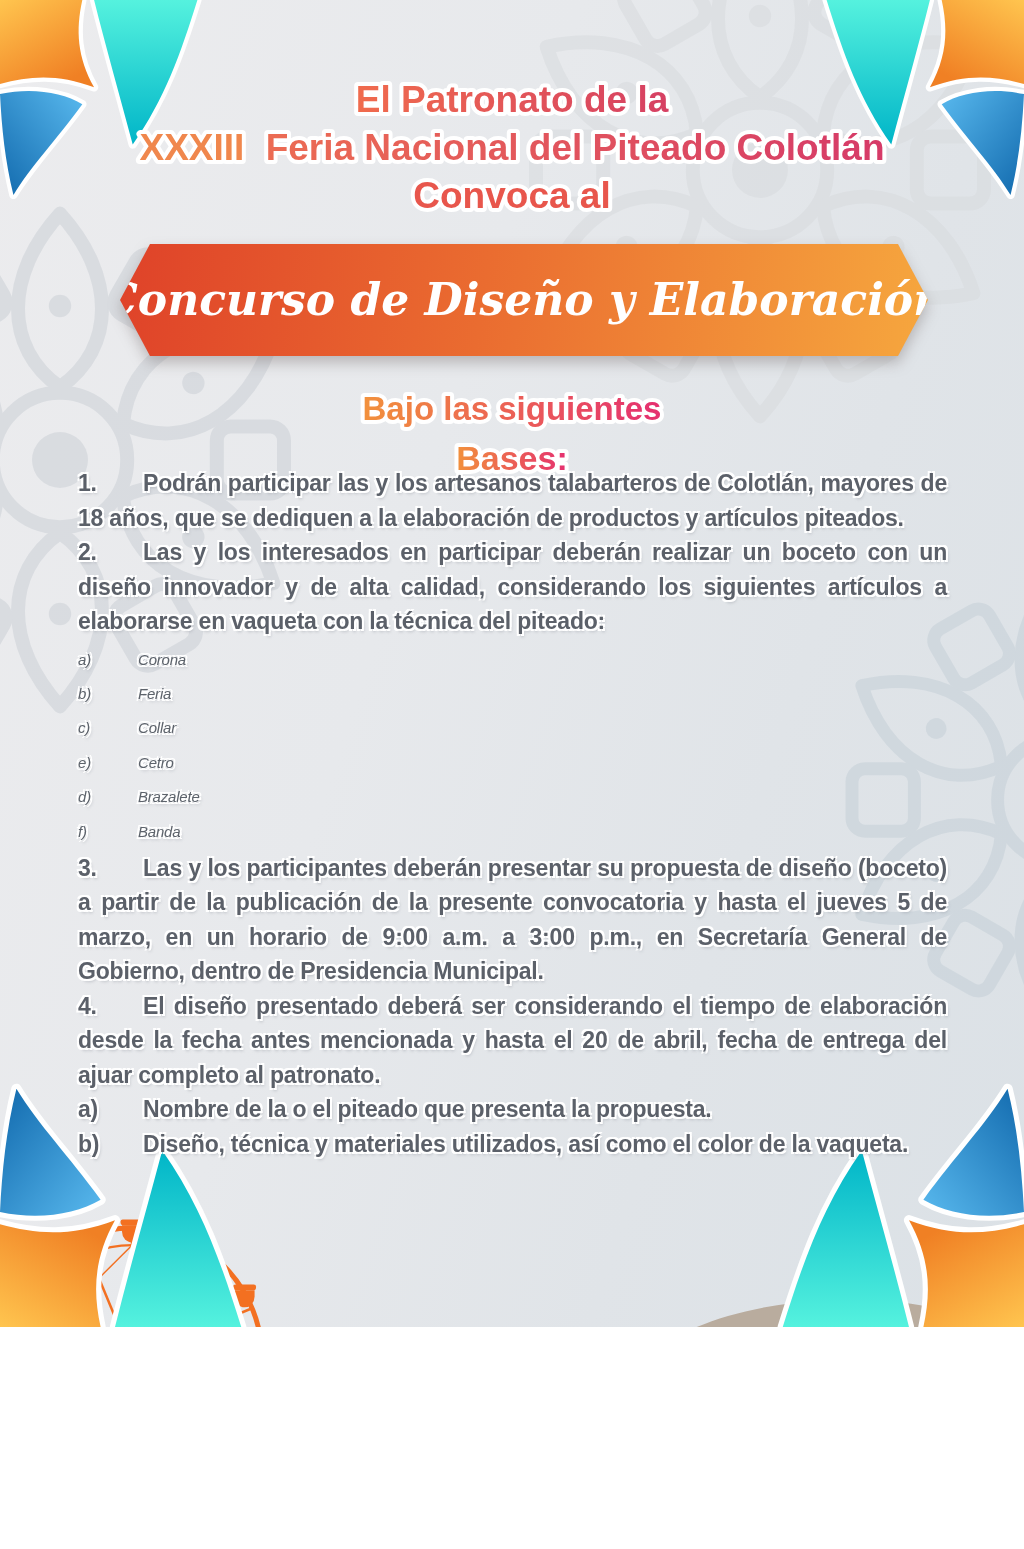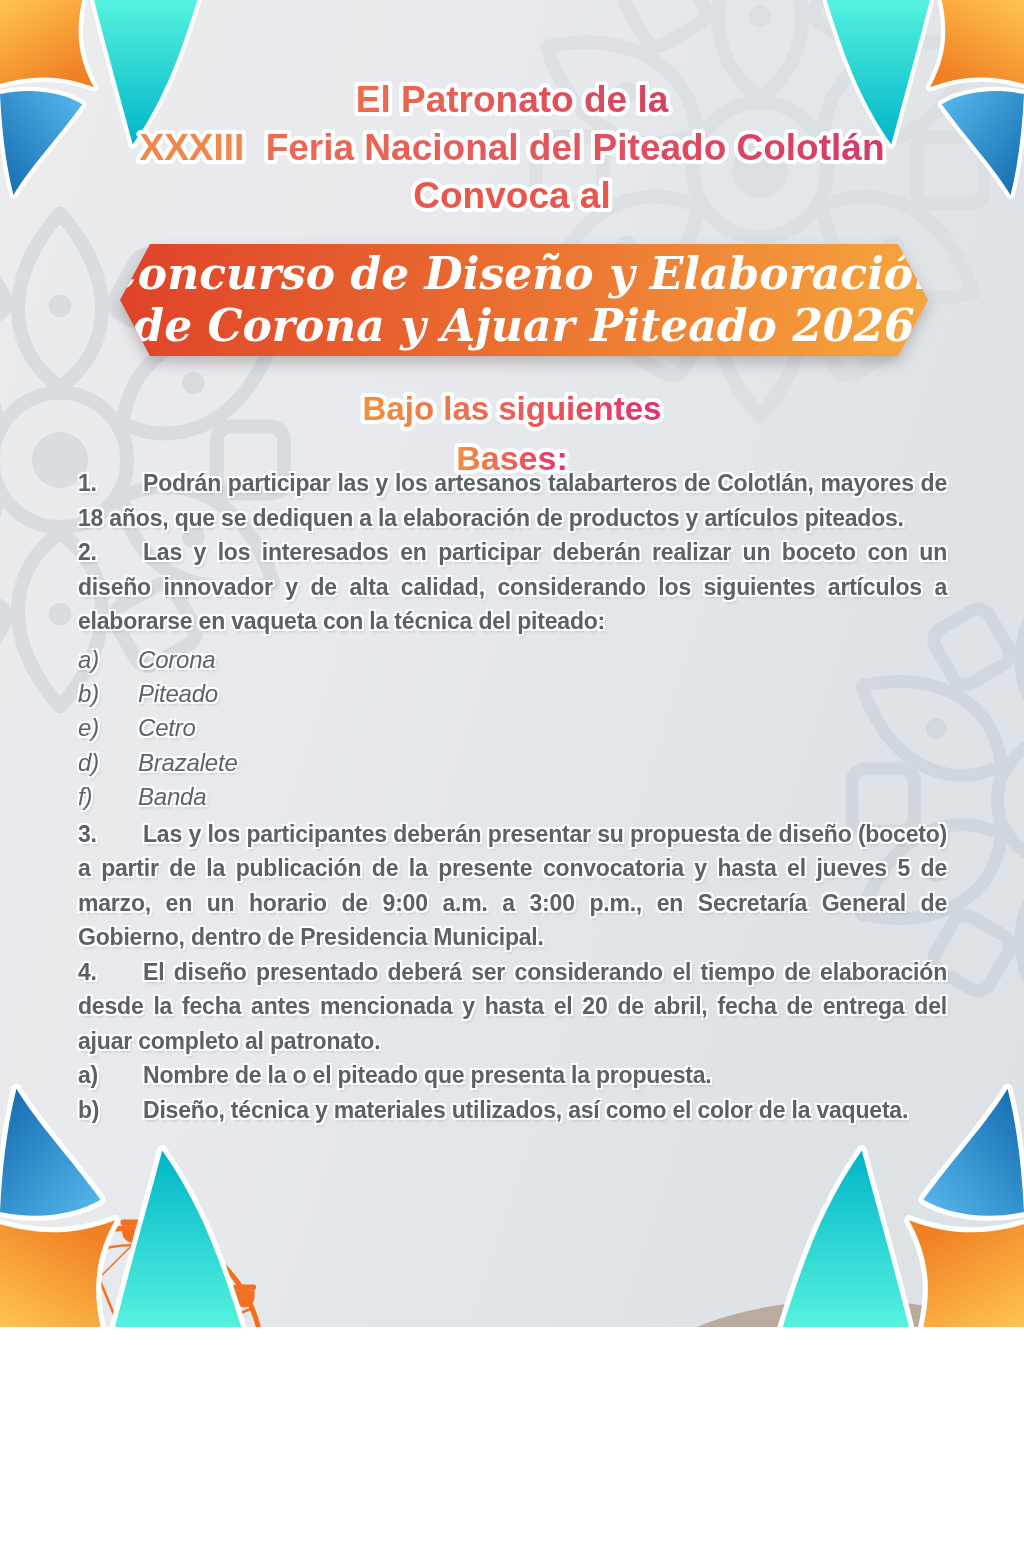--- a/index.html
+++ b/index.html
@@ -21,21 +21,21 @@
   .ribbon div{font-family:"DejaVu Serif","Liberation Serif",serif;font-style:italic;font-weight:bold;
     color:#fff;font-size:44px;line-height:52px;white-space:nowrap;text-align:center;}
 
   
   .body-text{left:78px;top:466px;width:869px;color:#5b6069;font-size:23px;font-weight:bold;
     line-height:34.5px;text-align:justify;letter-spacing:-0.2px;
     text-shadow:-2px -2px 0 #fff,2px -2px 0 #fff,-2px 2px 0 #fff,2px 2px 0 #fff,0 0 3px #fff,2px 3px 3px rgba(130,135,145,.4);}
   .body-text p{margin:0;}
   .num{display:inline-block;width:65px;}
   ul.articles{list-style:none;margin:4px 0 2px 0;padding:0;font-weight:normal;font-style:italic;
-    font-size:24px;line-height:34.4px;color:#5d636b;}
+    font-size:15px;line-height:34.4px;color:#5d636b;}
   ul.articles .letter{display:inline-block;width:60px;font-style:italic;}
   .info .letter{display:inline-block;width:65px;}
 
   
   .corner{pointer-events:none;}
   .corner.tl{left:0;top:0;width:252px;height:252px;}
   .corner.tr{right:0;top:0;width:252px;height:252px;transform:scaleX(-1);}
   .corner.bl{left:0;bottom:0;width:308px;height:308px;transform:scaleY(-1);}
   .corner.br{right:0;bottom:0;width:308px;height:308px;transform:scale(-1,-1);}
   .wheel{overflow:visible;}
@@ -254,36 +254,36 @@
     <text x="512" y="160" text-anchor="middle" font-size="37" stroke-width="8" fill="url(#gradTitle2)">
       <tspan fill="#f0874d">XXXIII</tspan>
       <tspan dx="11">Feria Nacional del Piteado Colotlán</tspan>
     </text>
     <text x="512" y="208" text-anchor="middle" font-size="37" stroke-width="8" fill="#e8564c">Convoca al</text>
   </svg>
 
   <div class="abs ribbon-wrap">
     <div class="ribbon">
       <div>Concurso de Diseño y Elaboración</div>
-      <div>de Corona y Ajuar Piteado 2026</div>
     </div>
   </div>
 
   <svg class="abs head-svg" style="left:0;top:380px" width="1024" height="110">
     <text x="512" y="40" text-anchor="middle" font-size="33" stroke-width="8" fill="url(#gradSub)">Bajo las siguientes</text>
     <text x="512" y="90" text-anchor="middle" font-size="34" stroke-width="8" fill="url(#gradSub)">Bases:</text>
   </svg>
 
   <div class="abs body-text">
     <p><span class="num">1.</span><span>Podrán participar las y los artesanos talabarteros de Colotlán, mayores de 18 años, que se dediquen a la elaboración de productos y artículos piteados.</span></p>
     <p><span class="num">2.</span><span>Las y los interesados en participar deberán realizar un boceto con un diseño innovador y de alta calidad, considerando los siguientes artículos a elaborarse en vaqueta con la técnica del piteado:</span></p>
 
     <ul class="articles">
       <li><span class="letter">a)</span><span>Corona</span></li>
-      <li><span class="letter">b)</span><span>Piteado</span></li>
+      <li><span class="letter">b)</span><span>Feria</span></li>
+      <li><span class="letter">c)</span><span>Collar</span></li>
       <li><span class="letter">e)</span><span>Cetro</span></li>
       <li><span class="letter">d)</span><span>Brazalete</span></li>
       <li><span class="letter">f)</span><span>Banda</span></li>
     </ul>
 
     <p><span class="num">3.</span><span>Las y los participantes deberán presentar su propuesta de diseño (boceto) a partir de la publicación de la presente convocatoria y hasta el jueves 5 de marzo, en un horario de 9:00 a.m. a 3:00 p.m., en Secretaría General de Gobierno, dentro de Presidencia Municipal.</span></p>
     <p><span class="num">4.</span><span>El diseño presentado deberá ser considerando el tiempo de elaboración desde la fecha antes mencionada y hasta el 20 de abril, fecha de entrega del ajuar completo al patronato.</span></p>
 
     <div class="info">
       <p><span class="letter">a)</span><span>Nombre de la o el piteado que presenta la propuesta.</span></p>

